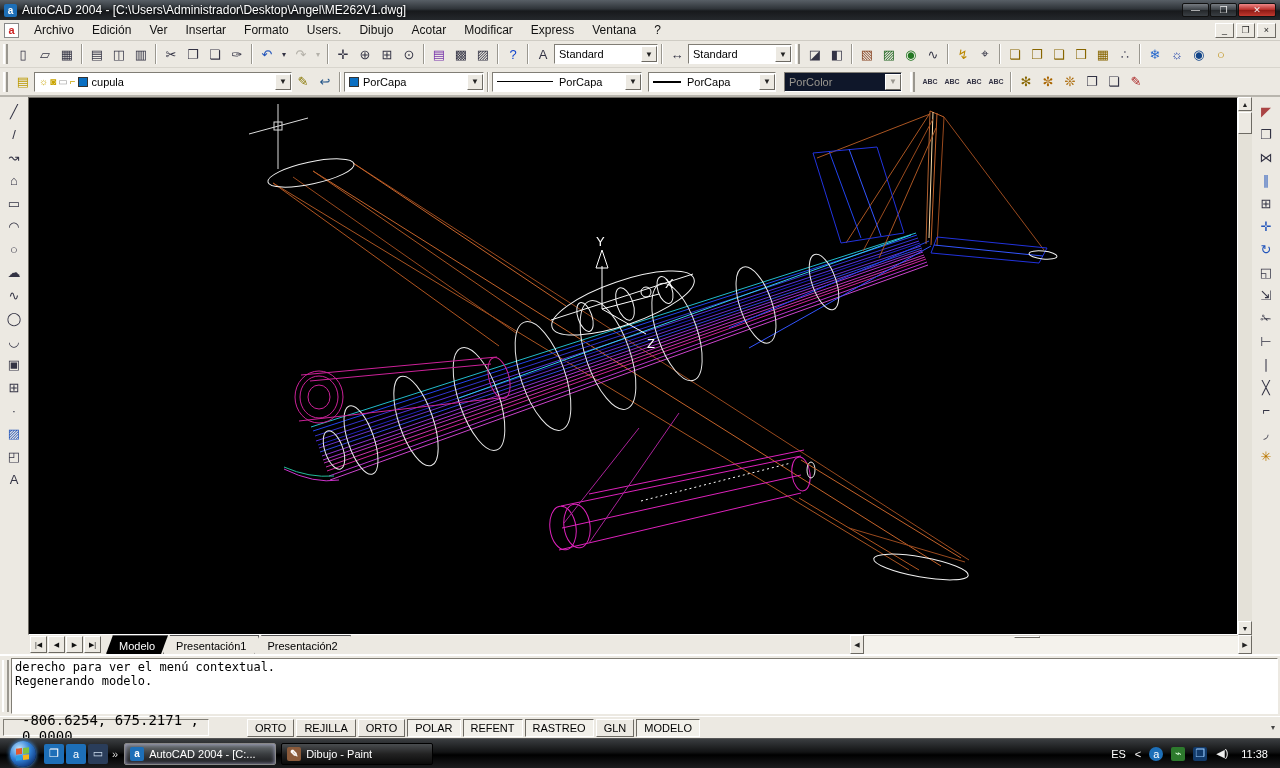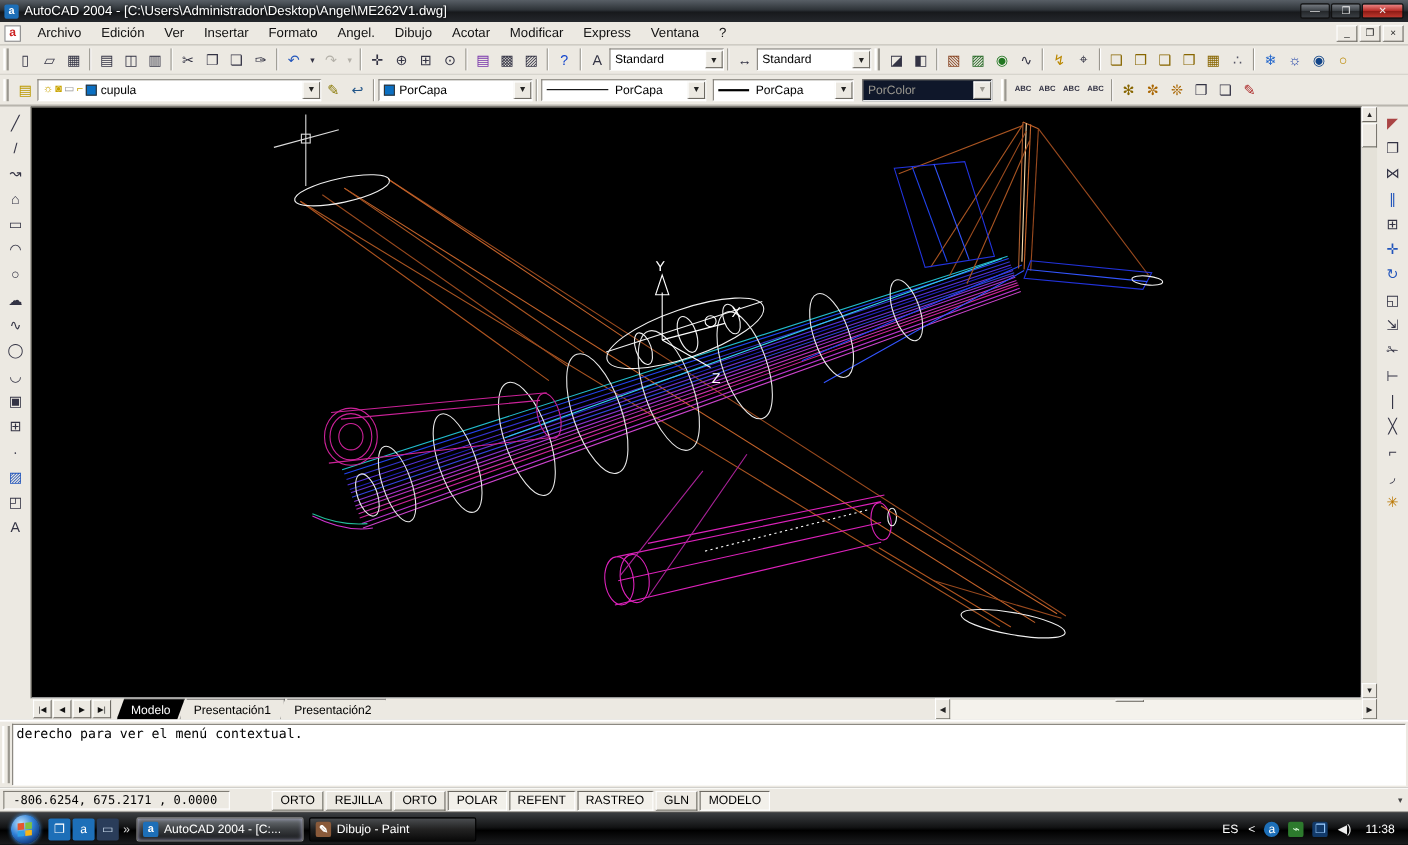--- a/index.html
+++ b/index.html
@@ -83,21 +83,21 @@
     font-family:"DejaVu Sans Mono", monospace; font-size:12px; color:#000; padding:1px 3px; line-height:14px;}
   .cmd-line { height:19px; margin-top:2px; background:#fff; border:1px solid; border-color:#807d75 #fff #fff #807d75;
     font-family:"DejaVu Sans Mono", monospace; font-size:12px; color:#000; padding:1px 3px; display:flex; align-items:center;}
   .cmd-line .minis { margin-left:auto; display:flex; }
   .cmd-line .sbtn { height:13px; width:13px; }
 
   
   .statusbar { height:22px; background:#ece9e2; border-top:1px solid #fff; display:flex; align-items:center;
     font-size:11px; color:#000; flex:0 0 auto; padding:0 3px; }
   .coords { width:206px; height:17px; border:1px solid; border-color:#807d75 #fff #fff #807d75;
-    font-family:"DejaVu Sans Mono", monospace; font-size:11px; display:flex; align-items:center; padding-left:8px; background:#ece9e2;}
+    font-family:"DejaVu Sans Mono", monospace; font-size:14px; display:flex; align-items:center; padding-left:18px; background:#ece9e2;}
   .togglegrp { display:flex; margin-left:38px; }
   .toggle { height:18px; padding:0 7px; display:flex; align-items:center; margin-right:2px; font-size:11px;
     border:1px solid; border-color:#fff #6d6a63 #6d6a63 #fff; background:#ece9e2; }
   .toggle.pressed { border-color:#6d6a63 #fff #fff #6d6a63; background:#f2f0ea; }
   .sb-arrow { margin-left:auto; font-size:8px; color:#444; padding-right:2px;}
 
   
   .taskbar { height:30px; background:linear-gradient(#3a3d40,#121314 45%,#000 55%,#1c1d1f);
     border-top:1px solid #555; display:flex; align-items:center; color:#fff; flex:0 0 auto; padding:0 4px; }
   .orb { width:26px; height:26px; border-radius:50%; margin:0 8px 0 6px; position:relative; flex:0 0 auto;
@@ -139,21 +139,21 @@
   </div>
 
   <div class="menubar">
     <div class="app-icon">a</div>
     <div id="menu-items" style="display:flex">
         <div class="menu-item">Archivo</div>
         <div class="menu-item">Edición</div>
         <div class="menu-item">Ver</div>
         <div class="menu-item">Insertar</div>
         <div class="menu-item">Formato</div>
-        <div class="menu-item">Angel.</div>
+        <div class="menu-item">Users.</div>
         <div class="menu-item">Dibujo</div>
         <div class="menu-item">Acotar</div>
         <div class="menu-item">Modificar</div>
         <div class="menu-item">Express</div>
         <div class="menu-item">Ventana</div>
         <div class="menu-item">?</div>
       </div>
     <div class="mdi-btns">
       <div class="mdi-btn">_</div>
       <div class="mdi-btn">❐</div>
@@ -659,20 +659,21 @@
           <span class="g" style="color: rgb(187, 119, 0);">✳</span>
         </div>
       </div>
   </div>
 
   <div class="cmd">
     <div class="cmd-grip"></div>
     <div class="cmd-body">
       <div class="cmd-hist">
         <div>derecho para ver el menú contextual.</div>
+        <div>Regenerando modelo.</div>
       </div>
     </div>
   </div>
 
   <div class="statusbar">
     <div class="coords">-806.6254, 675.2171 , 0.0000</div>
     <div class="togglegrp" id="status-toggles">
         <div class="toggle">ORTO</div>
         <div class="toggle">REJILLA</div>
         <div class="toggle">ORTO</div>

